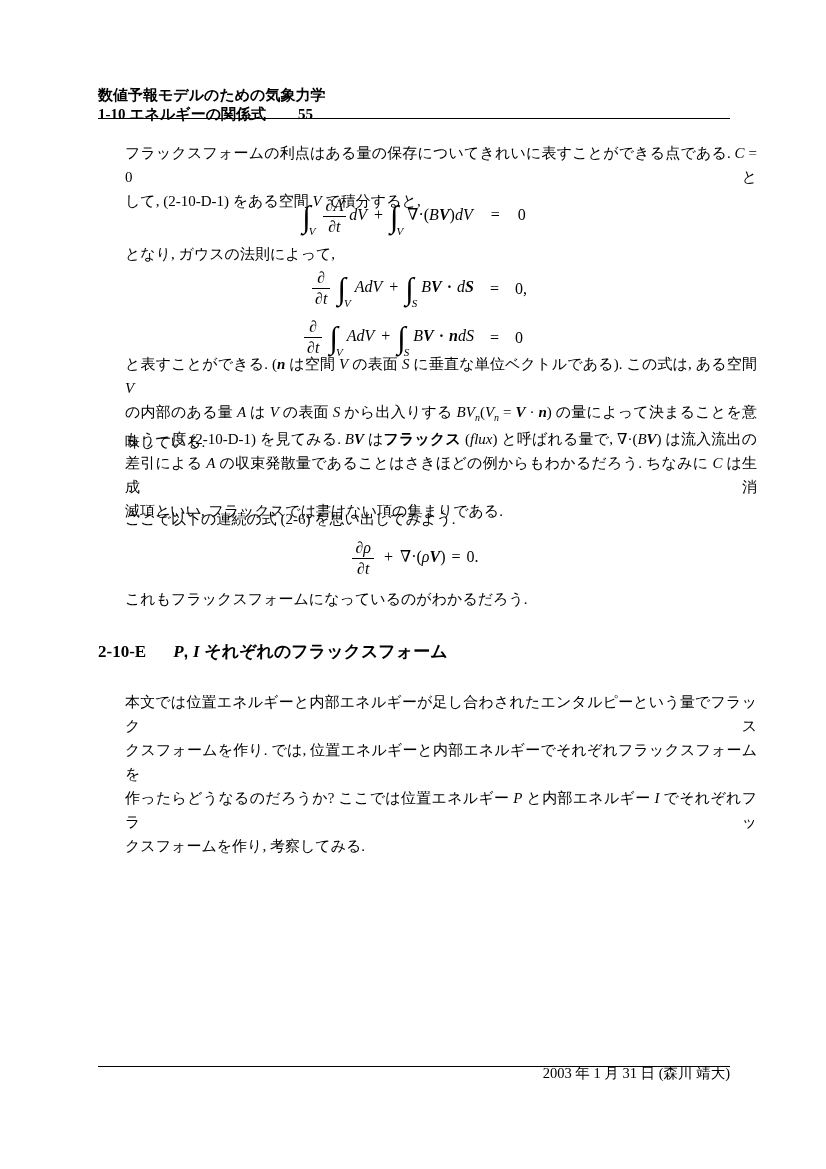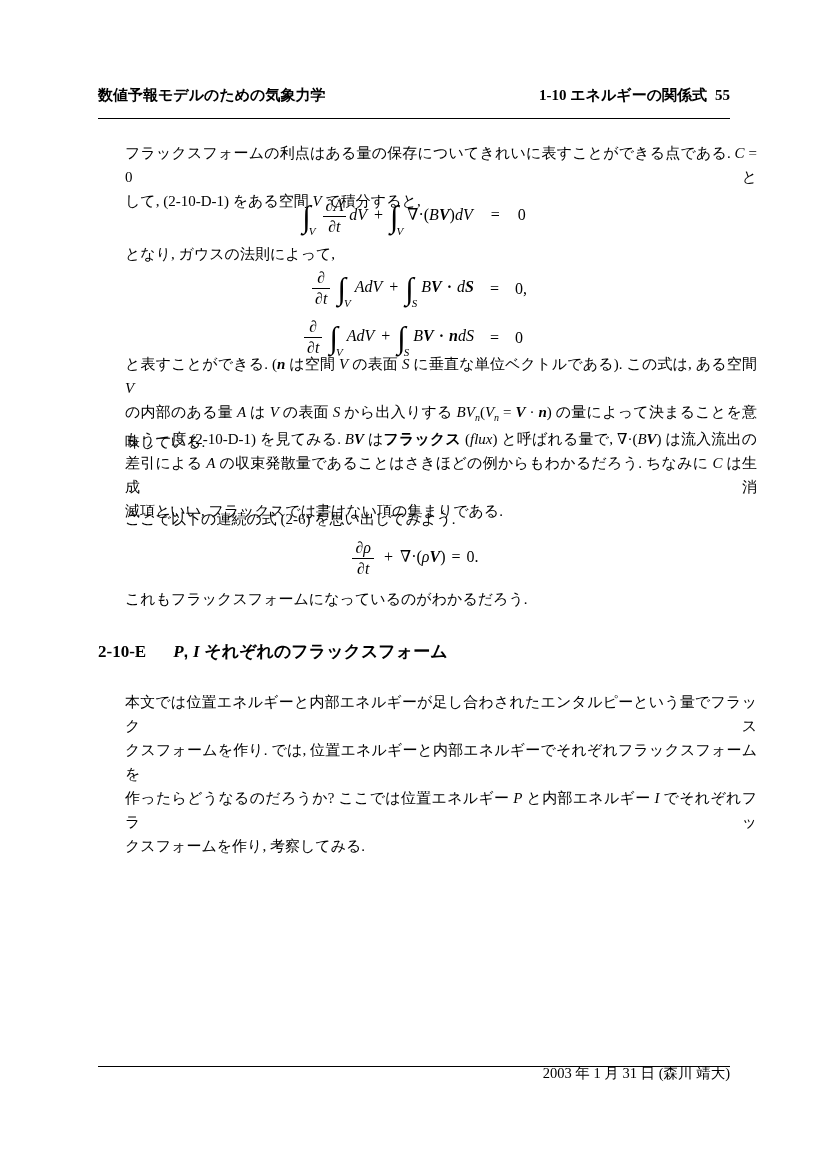--- a/index.html
+++ b/index.html
@@ -5,28 +5,28 @@
   html, body { margin: 0; padding: 0; background: #e8e8e8; }
   .page {
     position: relative;
     width: 826px; height: 1169px;
     margin: 0 auto;
     background: #ffffff;
     color: #000000;
     font-family: "Liberation Serif", "DejaVu Serif", serif;
     overflow: hidden;
   }
-  .abs { position: absolute; left: 98px; width: 632px; }
+  .abs { position: absolute; left: 98px; width: 632px; flex-direction: column; }
 
   
   .header-row { top: 86px; display: flex; justify-content: space-between; align-items: baseline; }
   .hdr { font-weight: bold; font-size: 15px; font-family: "Liberation Sans", "DejaVu Sans", sans-serif; }
   .hdr-right { display: flex; align-items: baseline; }
   .hdr-num { font-family: "Liberation Serif", serif; }
-  .pageno { font-weight: bold; font-size: 15px; margin-left: 8px; font-family: "Liberation Serif", serif; }
+  .pageno { font-weight: bold; font-size: 15px; margin-left: 32px; font-family: "Liberation Serif", serif; }
   .rule { border: 0; border-top: 1px solid #000; height: 0; }
   .header-rule { top: 110px; }
   .footer-rule { top: 1058px; }
   .footer-date { top: 1064px; text-align: right; font-size: 14.5px; }
 
   
   .para { font-size: 15px; line-height: 24px; margin-left: 27px; }
   .jl { text-align: justify; text-align-last: justify; }
   .para i, .mi { font-style: italic; }
   .bv { font-style: italic; font-weight: bold; }

